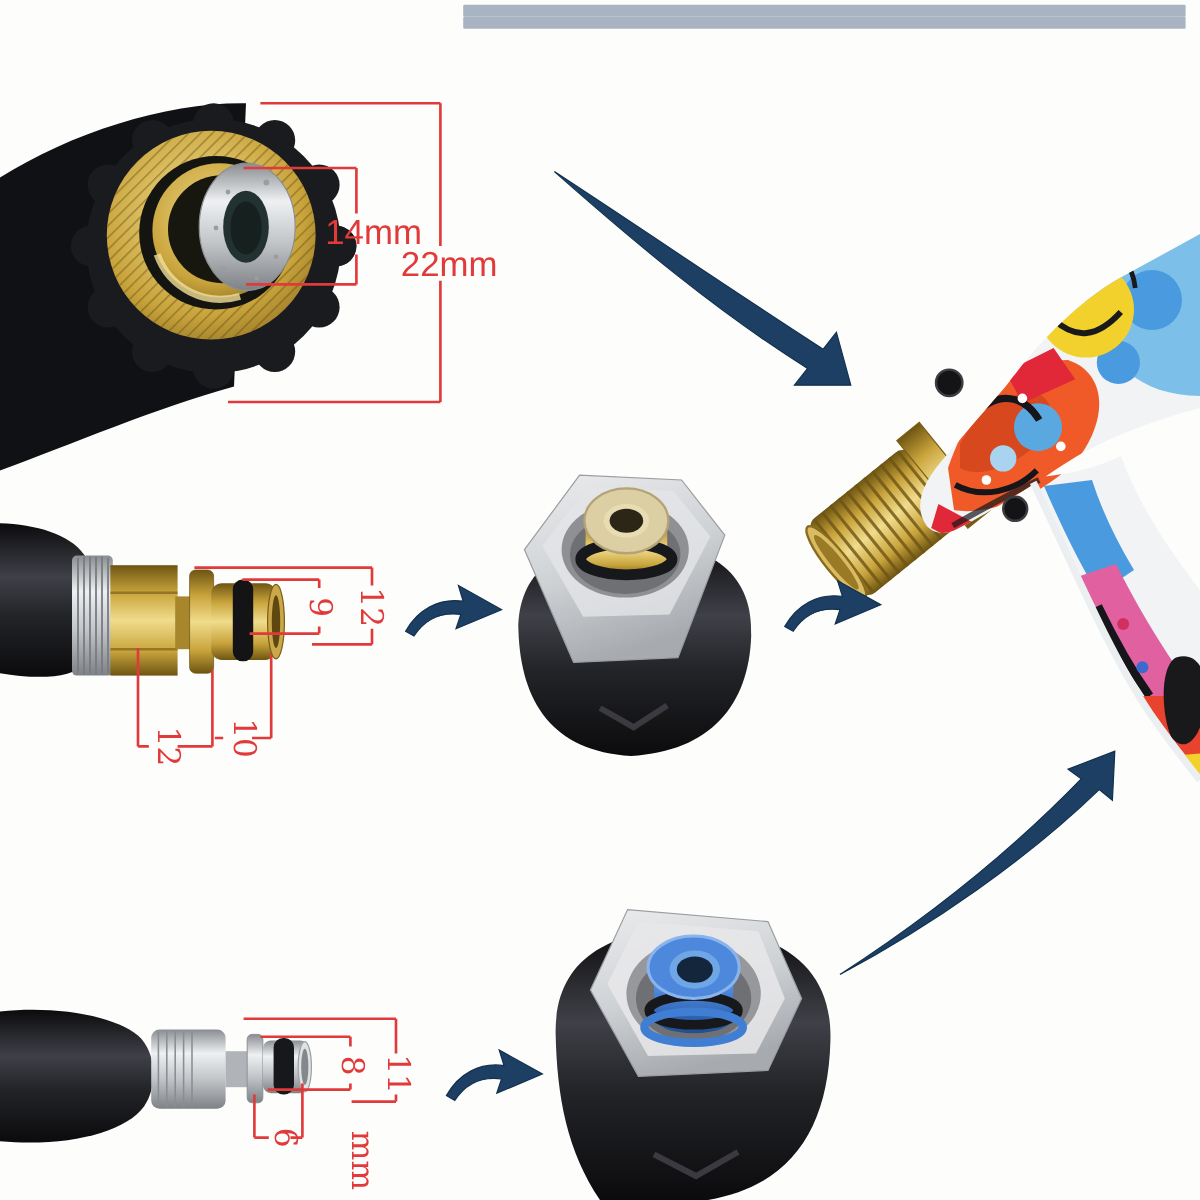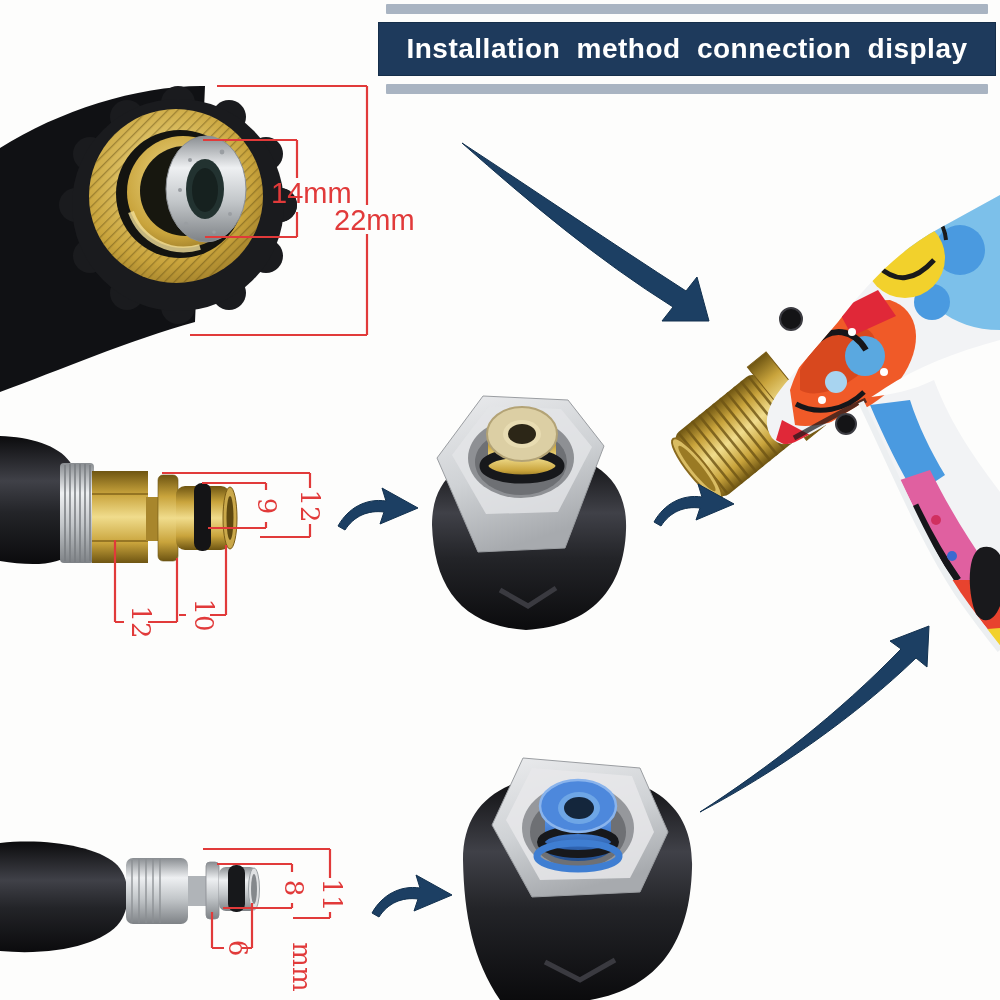--- a/index.html
+++ b/index.html
@@ -268,19 +268,16 @@
     <path class="arrow" d="M462,143 C540,194 610,242 686,291 L697,277 L709,321 L662,321 L673,307 C598,260 530,203 462,143 Z"></path>
     <use href="#small-arrow" class="arrow" transform="translate(378,510)"></use>
     <use href="#small-arrow" class="arrow" transform="translate(694,506)"></use>
     <use href="#small-arrow" class="arrow" transform="translate(412,897)"></use>
     <path class="arrow" d="M700,812 C768,768 838,714 901,649 L890,641 L929,626 L927,667 L916,658 C856,716 776,772 700,812 Z"></path>
   </g>
 </svg>
 
   <header class="banner">
     <div class="stripe"></div>
-    <div class="banner-box">
-      <h1>Installation method connection display</h1>
-    </div>
     <div class="stripe"></div>
   </header>
 
 </div>
 
 </body></html>

